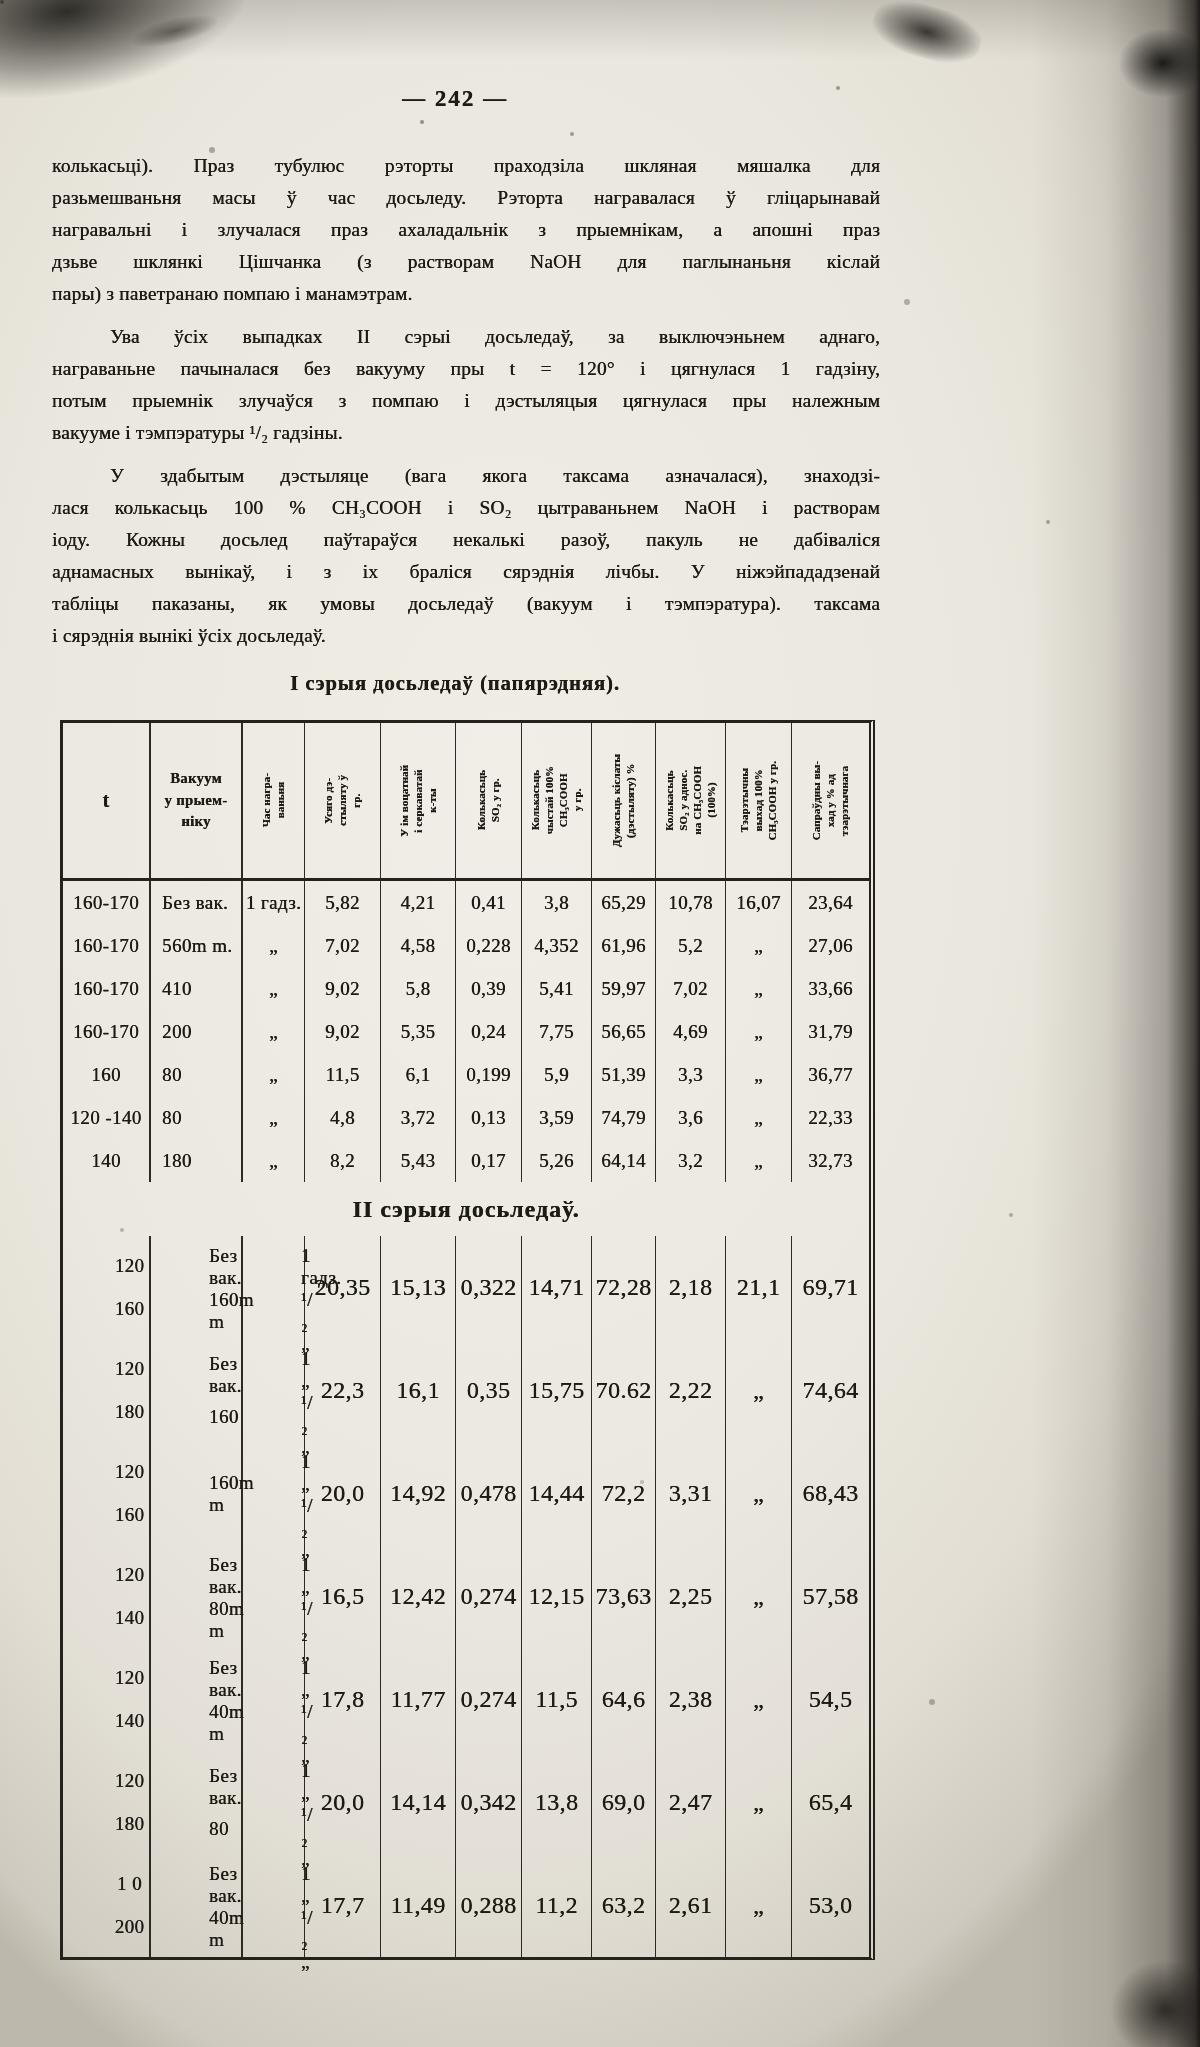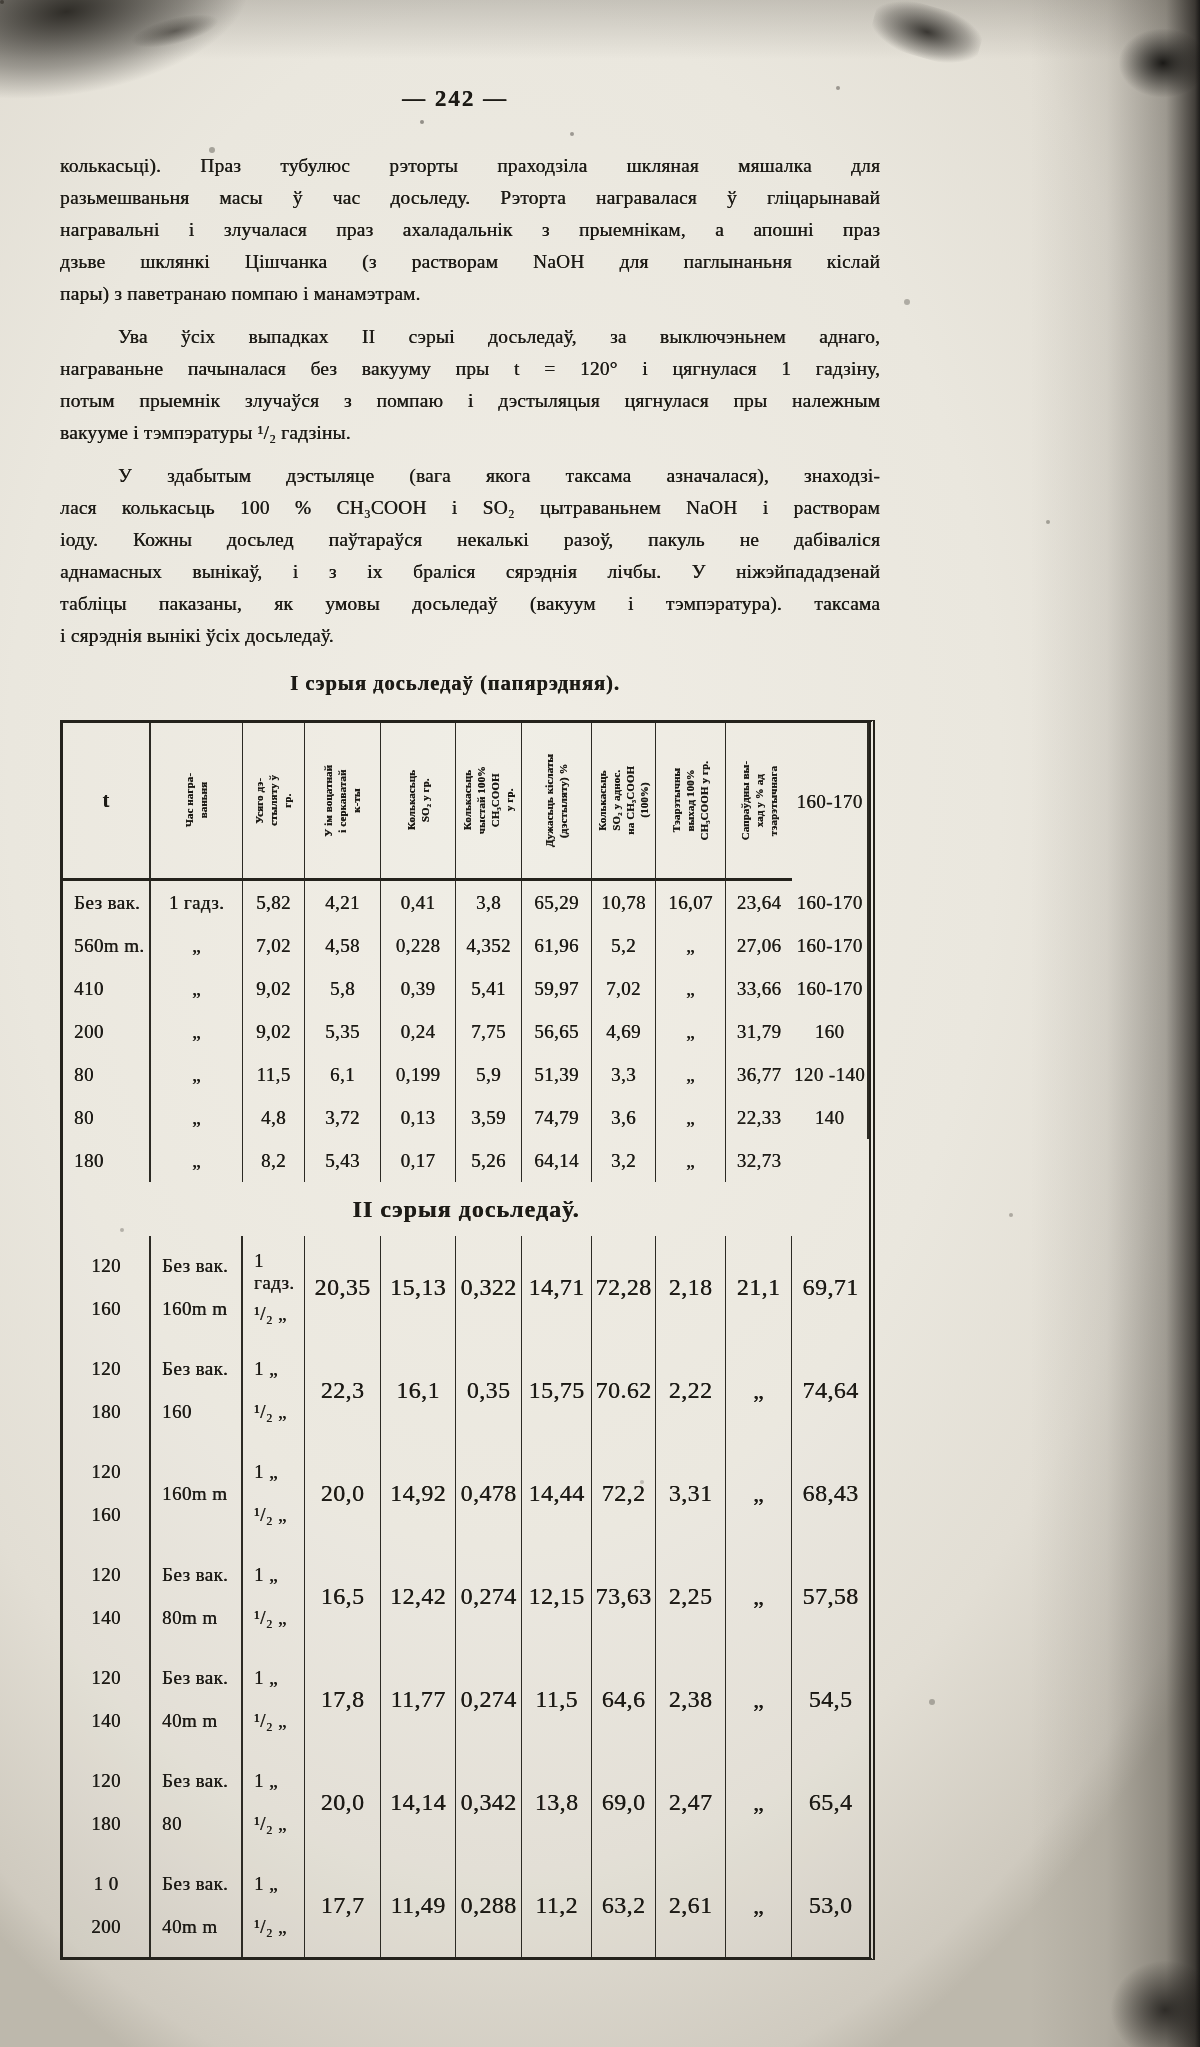--- a/index.html
+++ b/index.html
@@ -31,21 +31,21 @@
       905px 300px 0 1px rgba(40,36,30,0.3), 1046px 520px 0 0 rgba(40,36,30,0.35),
       120px 1228px 0 0 rgba(40,36,30,0.3), 640px 1480px 0 0 rgba(40,36,30,0.25),
       930px 1700px 0 1px rgba(40,36,30,0.3), 420px 120px 0 0 rgba(40,36,30,0.45),
       836px 86px 0 0 rgba(40,36,30,0.4), 1009px 1213px 0 0 rgba(40,36,30,0.3);}
   
   .ink{text-shadow:0.35px 0 0 currentColor;}
   .pageno{position:absolute;left:52px;top:86px;width:806px;text-align:center;
     font-size:23px;font-weight:bold;letter-spacing:2px;}
   .textcol{position:absolute;left:52px;top:150px;width:828px;font-size:19.4px;}
   .para{margin:0 0 11px 0;}
-  .tl{height:32px;line-height:32px;text-align:justify;text-align-last:justify;white-space:nowrap;letter-spacing:0.2px;margin-left:8px;}
+  .tl{height:32px;line-height:32px;text-align:justify;text-align-last:justify;white-space:nowrap;letter-spacing:0.2px;}
   .tl.last{text-align-last:left;}
   .tl.ind{padding-left:58px;}
   .tbl-title{position:absolute;left:52px;top:672px;width:806px;text-align:center;
     font-size:20.5px;font-weight:bold;letter-spacing:1px;}
   
   .tablewrap{
     position:absolute;left:60px;top:720px;width:806px;
     border:3px solid #24221c;border-right:6px double #24221c;
     display:grid;
     grid-template-columns:88px 92px 62px 76px 75px 66px 70px 64px 70px 66px 77px;
@@ -60,21 +60,21 @@
   .rot{writing-mode:vertical-rl;transform:rotate(180deg);font-size:10.8px;line-height:1.3;
     white-space:pre-line;text-align:center;letter-spacing:0.2px;}
   .hz{font-size:14.5px;line-height:1.5;white-space:pre-line;text-align:center;}
   .ht{font-size:20px;}
   .cv{justify-content:flex-start;padding-left:11px;}
   .s2title{grid-column:1 / -1;display:flex;align-items:center;justify-content:center;
     font-size:24px;font-weight:bold;letter-spacing:1px;}
   .m{flex-direction:column;justify-content:space-around;align-items:flex-start;padding:9px 0 9px 11px;}
   .m.ctr{align-items:center;padding-left:0;}
   .m.one{justify-content:center;}
-  .m span{display:block;}
+  .m span{display:block;margin-left:47px;}
   .v2{font-size:24px;}
 </style>
 </head>
 <body>
 
 <div class="page">
 
   <div class="art scan-top"></div>
   <div class="art scan-right"></div>
   <div class="art blot-tl"></div>
@@ -108,20 +108,25 @@
       <div class="tl">табліцы паказаны, як умовы досьледаў (вакуум і тэмпэратура). таксама</div>
       <div class="tl last">і сярэднія вынікі ўсіх досьледаў.</div>
     </div>
   </div>
 
   <div class="tbl-title ink">I сэрыя досьледаў (папярэдняя).</div>
 
   <div class="tablewrap ink">
 
     <div class="cell hc ht b2">t</div>
+    <div class="cell hc b2">
+        <div class="hz">Вакуум
+у прыем-
+ніку</div>
+      </div>
     <div class="cell hc">
         <div class="rot">Час награ-
 ваньня</div>
       </div>
     <div class="cell hc">
         <div class="rot">Усяго дэ-
 стыляту ў
 гр.</div>
       </div>
     <div class="cell hc">

